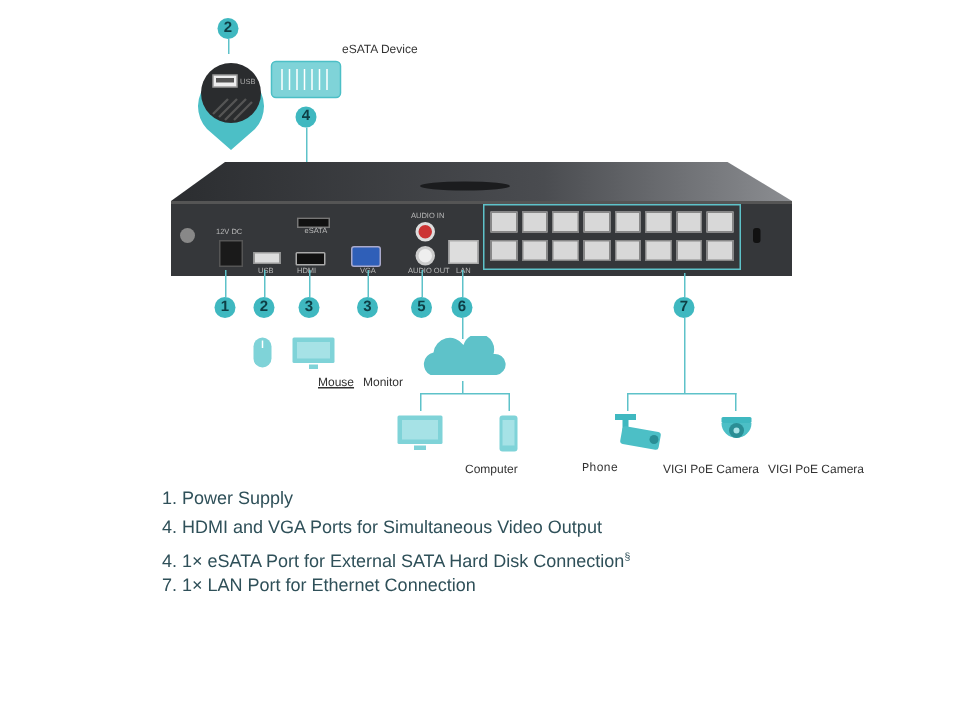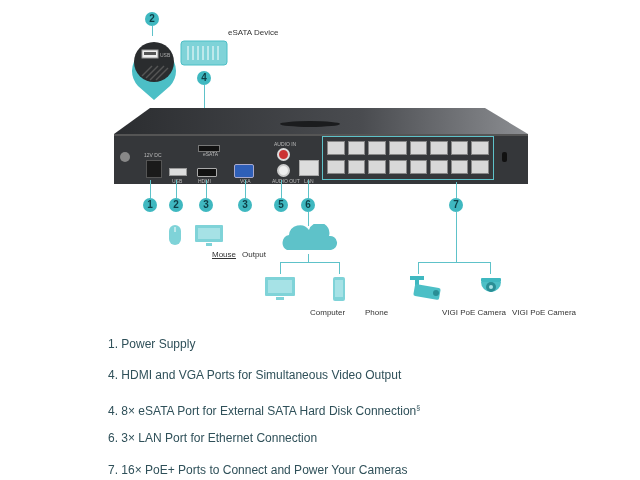--- a/index.html
+++ b/index.html
@@ -2,21 +2,21 @@
 <html><head>
 <meta charset="utf-8">
 <style>
   html, body { margin:0; padding:0; background:#ffffff; }
   body { width:640px; height:480px; position:relative; overflow:hidden; font-family:"Liberation Sans", sans-serif; color:#2b4a55; }
   .abs { position:absolute; }
   .badge { position:absolute; width:14px; height:14px; border-radius:50%; background:#3fb8c0; color:#0e3f46; font-size:10px; font-weight:bold; text-align:center; line-height:14px; }
   .lbl { position:absolute; font-size:8px; color:#333; white-space:nowrap;padding-left:48px; }
   .line { position:absolute; background:#5ec2c9; }
   .list { position:absolute; left:108px; top:323px; margin:0; padding:0; list-style:none; font-size:12px; color:#2f5059; }
-  .list li { height:19.4px; line-height:19.4px; white-space:nowrap;margin-top:12px; }
+  .list li { height:19.4px; line-height:19.4px; white-space:nowrap; }
   .list sup { font-size:7px; }
   .small { position:absolute; font-size:5px; color:#bbb; }
 </style>
 </head>
 <body>
 
 <div class="badge" style="left:145px;top:12px;">2</div>
 <div class="line" style="left:152px;top:26px;width:1px;height:10px;"></div>
 <svg class="abs" style="left:130px;top:36px;" width="48" height="66">
   <path d="M24 64 L8 50 A22 22 0 1 1 40 50 Z" fill="#4cbfc6"></path>
@@ -118,42 +118,42 @@
 <svg class="abs" style="left:168px;top:224px;" width="14" height="22">
   <rect x="1" y="1" width="12" height="20" rx="6" fill="#7fd3d8"></rect>
     <line x1="7" y1="3" x2="7" y2="8" stroke="#fff"></line>
 </svg>
 <svg class="abs" style="left:194px;top:224px;" width="30" height="24">
   <rect x="1" y="1" width="28" height="17" rx="1" fill="#7fd3d8"></rect>
     <rect x="4" y="4" width="22" height="11" fill="#a6e2e6"></rect>
     <rect x="12" y="19" width="6" height="3" fill="#7fd3d8"></rect>
 </svg>
 <div class="lbl" style="left:164px;top:250px;text-decoration:underline;">Mouse</div>
-<div class="lbl" style="left:194px;top:250px;">Output</div>
+<div class="lbl" style="left:194px;top:250px;">Monitor</div>
 
 <div class="line" style="left:308px;top:212px;width:1px;height:14px;"></div>
 <svg class="abs" style="left:279px;top:224px;" width="60" height="30">
   <path d="M8 26 A8 8 0 0 1 10 11 A11 11 0 0 1 30 6 A10 10 0 0 1 50 12 A7 7 0 0 1 52 26 Z" fill="#5ec2c9"></path>
 </svg>
 <div class="lbl" style="left:289px;top:235px;color:#fff;font-size:7px;font-weight:bold;letter-spacing:0.5px;">INTERNET</div>
 <div class="line" style="left:308px;top:254px;width:1px;height:8px;"></div>
 <div class="line" style="left:280px;top:262px;width:60px;height:1px;"></div>
 <div class="line" style="left:280px;top:262px;width:1px;height:12px;"></div>
 <div class="line" style="left:339px;top:262px;width:1px;height:12px;"></div>
 <svg class="abs" style="left:264px;top:276px;" width="32" height="26">
   <rect x="1" y="1" width="30" height="19" rx="1" fill="#7fd3d8"></rect>
     <rect x="4" y="4" width="24" height="13" fill="#a6e2e6"></rect>
     <rect x="12" y="21" width="8" height="3" fill="#7fd3d8"></rect>
 </svg>
 <svg class="abs" style="left:332px;top:276px;" width="14" height="26">
   <rect x="1" y="1" width="12" height="24" rx="2" fill="#7fd3d8"></rect>
     <rect x="3" y="4" width="8" height="17" fill="#a6e2e6"></rect>
 </svg>
 <div class="lbl" style="left:262px;top:308px;">Computer</div>
-<div class="lbl" style="left:317px;top:308px;">Phone</div>
+<div class="lbl" style="left:340px;top:308px;font-family:Liberation Mono, monospace;">Phone</div>
 
 <div class="line" style="left:456px;top:212px;width:1px;height:50px;"></div>
 <div class="line" style="left:418px;top:262px;width:73px;height:1px;"></div>
 <div class="line" style="left:418px;top:262px;width:1px;height:12px;"></div>
 <div class="line" style="left:490px;top:262px;width:1px;height:12px;"></div>
 <svg class="abs" style="left:408px;top:274px;" width="34" height="28">
   <rect x="2" y="2" width="14" height="4" fill="#3fb8c0"></rect>
     <rect x="7" y="6" width="4" height="8" fill="#3fb8c0"></rect>
   <rect x="6" y="12" width="26" height="12" rx="2" fill="#4cbfc6" transform="rotate(10 19 18)"></rect>
   <circle cx="28" cy="19" r="3" fill="#2a8e95"></circle>
@@ -163,16 +163,15 @@
   <path d="M3 6 A10 10 0 0 0 23 6 Z" fill="#4cbfc6"></path>
     <circle cx="13" cy="11" r="5" fill="#2a8e95"></circle>
     <circle cx="13" cy="11" r="2" fill="#a6e2e6"></circle>
 </svg>
 <div class="lbl" style="left:394px;top:308px;">VIGI PoE Camera</div>
 <div class="lbl" style="left:464px;top:308px;">VIGI PoE Camera</div>
 
 <ul class="list">
   <li><span>1. Power Supply</span></li>
   <li><span>4. HDMI and VGA Ports for Simultaneous Video Output</span></li>
-  <li><span>4. 8× eSATA Port for External SATA Hard Disk Connection</span><sup>§</sup></li>
-  <li><span>6. 3× LAN Port for Ethernet Connection</span></li>
-  <li><span>7. 16× PoE+ Ports to Connect and Power Your Cameras</span></li>
+  <li><span>4. 1× eSATA Port for External SATA Hard Disk Connection</span><sup>§</sup></li>
+  <li><span>7. 1× LAN Port for Ethernet Connection</span></li>
 </ul>
 
 </body></html>

